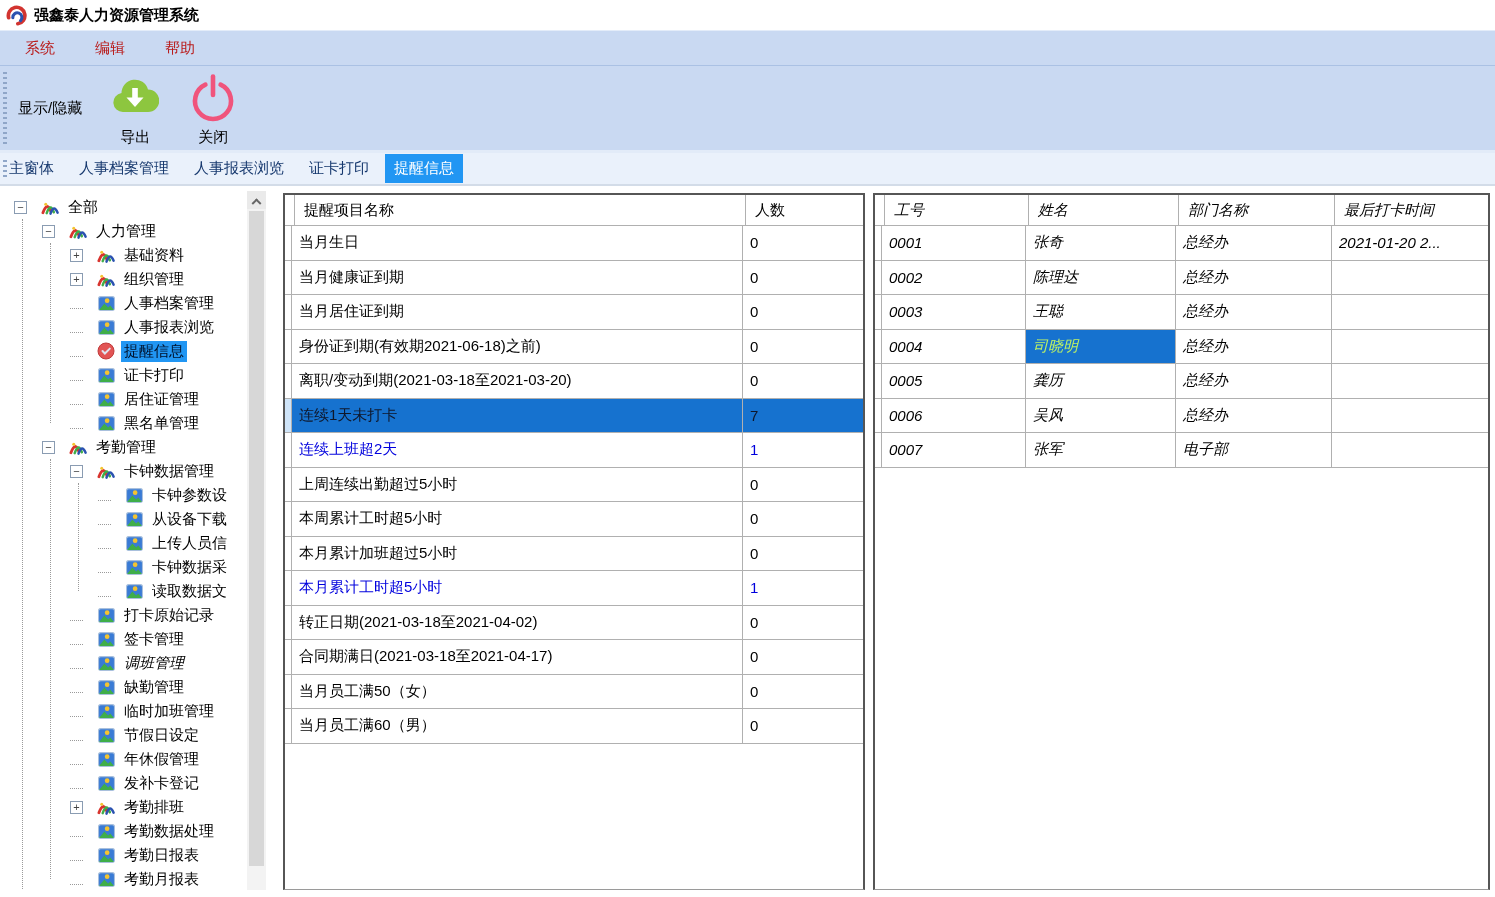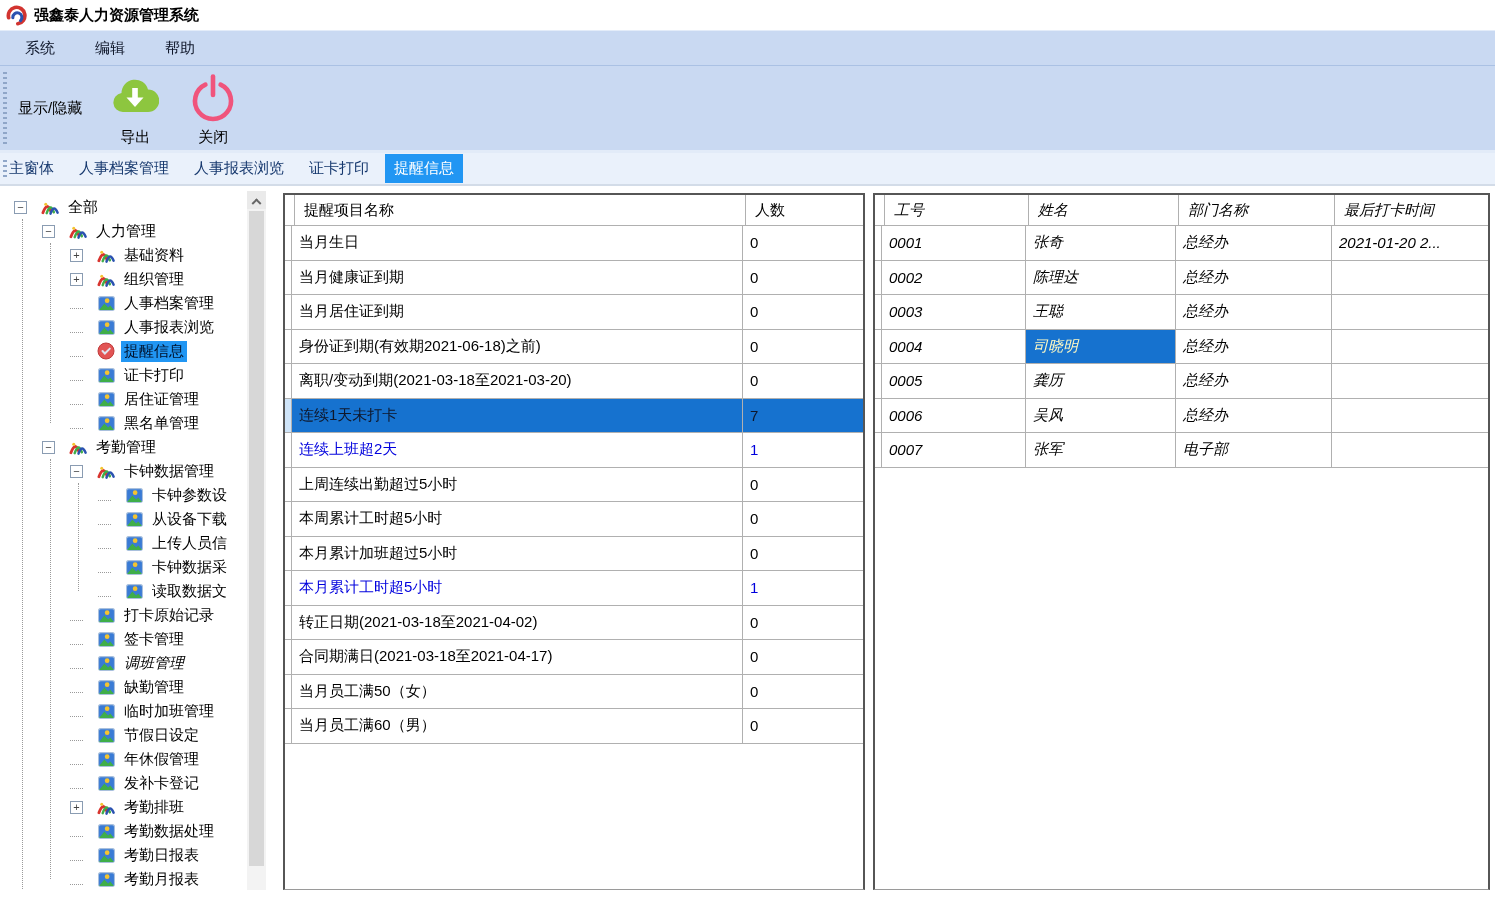--- a/index.html
+++ b/index.html
@@ -8,21 +8,21 @@
   .app { position:relative; width:1495px; height:897px; background:#fff; }
 
   
   .titlebar { height:30px; display:flex; align-items:center; padding-left:5px; background:#fff; }
   .logo { width:22px; height:22px; display:inline-flex; margin-right:7px; }
   .title { font-size:15px; font-weight:600; color:#000; }
 
   
   .menubar { height:36px; background:var(--chrome,#c9d9f2); display:flex; align-items:center;
     padding-left:10px; border-top:1px solid #e3ecf9; border-bottom:1px solid #aac1e4; }
-  .menu-item { font-size:15px; color:#0f172a; padding:4px 15px; margin-right:10px; cursor:default; }
+  .menu-item { font-size:15px; color:#b91c1c; padding:4px 15px; margin-right:10px; cursor:default; }
 
   
   .toolbar { height:87px; background:var(--chrome,#c9d9f2); position:relative;
     display:flex; align-items:center; border-bottom:3px solid #e2ebf8; }
   .grip { position:absolute; left:3px; top:6px; bottom:6px; width:4px;
     background:repeating-linear-gradient(to bottom,#8fa6c8 0 2px,transparent 2px 5px); }
   .tb-label { font-size:15px; color:#000; margin-left:18px; }
   .tool-btn { display:flex; flex-direction:column; align-items:center; margin-left:28px; cursor:default; }
   .tool-icon { width:50px; height:56px; display:flex; align-items:center; justify-content:center; }
   .tool-text { font-size:15px; color:#000; margin-top:2px; }
@@ -70,21 +70,21 @@
   .reminder .col-name { width:451px; }
   .reminder .col-count { flex:1; }
   .employee .col-id { width:144px; }
   .employee .col-nm { width:150px; }
   .employee .col-dept { width:156px; }
   .employee .col-time { flex:1; }
   .trow.selected .tcell { background:var(--selection,#1672cf); color:#0f172a; }
   .trow.selected .col-g { background:#cfe4f8; }
   .trow.link .tcell { color:var(--link,#0000dd); }
   .trow.link .col-g, .trow .col-g { background:#fff; color:#000; }
-  .tcell.cell-sel { background:var(--selection,#1672cf); color:#fef9c3; }
+  .tcell.cell-sel { background:var(--selection,#1672cf); color:#bef264; }
   .thead .tcell { padding-left:9px; }
 </style>
 </head>
 <body>
 
 <div class="app">
 
   <div class="titlebar">
     <span class="logo">
       <svg viewBox="0 0 24 24" width="22" height="22">

